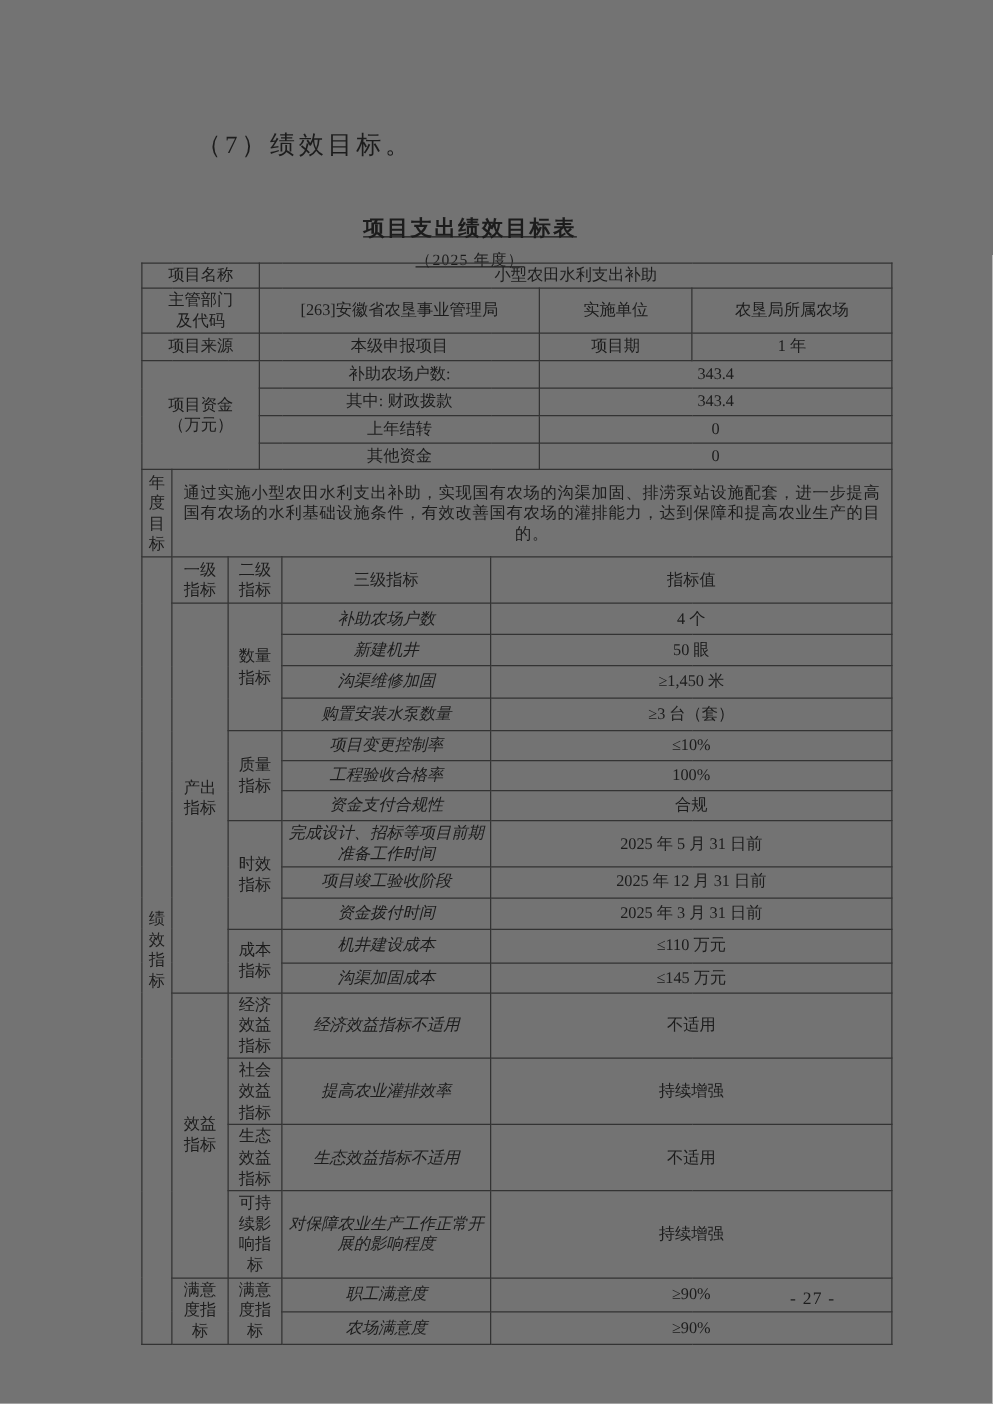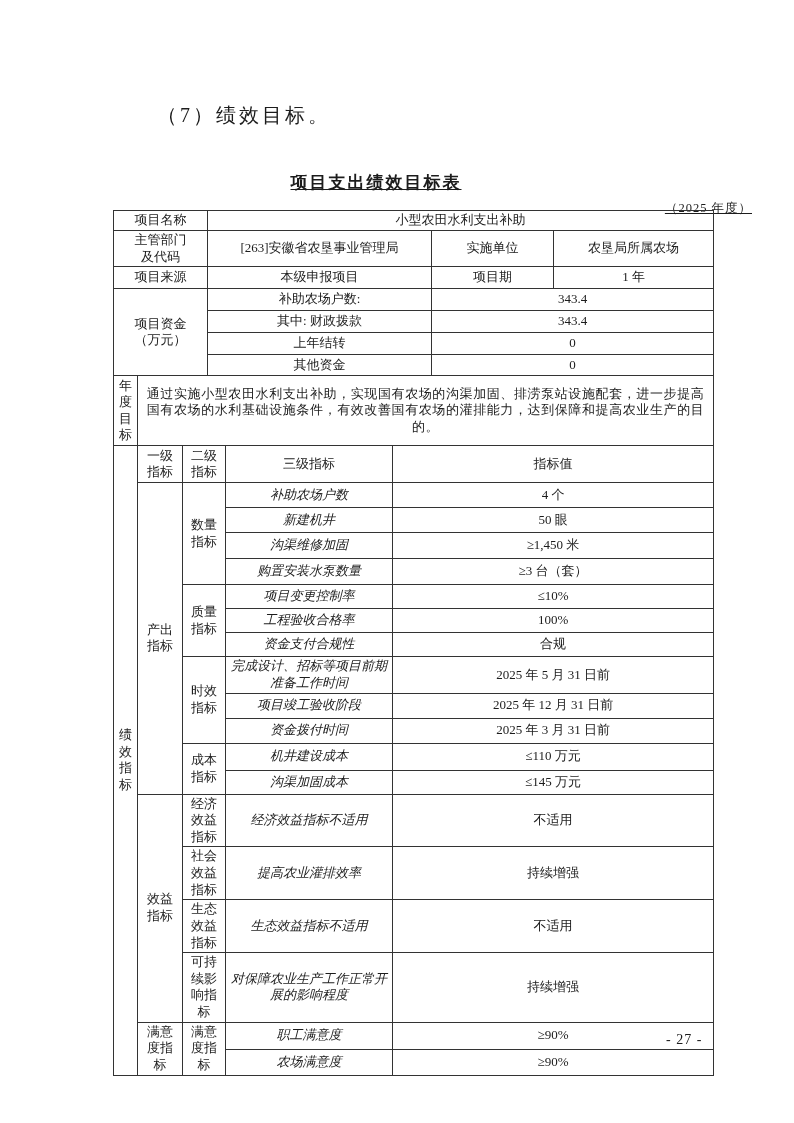--- a/index.html
+++ b/index.html
@@ -1,38 +1,38 @@
 <!DOCTYPE html>
 <html><head>
 <meta charset="utf-8">
 <style>
   html,body{margin:0;padding:0;background:#e8e8e8;}
   #page{
     position:relative;
     width:794px;height:1123px;
-    background:#ffffff;
+    background:#737373;
     font-family:"Liberation Serif","DejaVu Serif",serif;
     color:#1c1c1c;
     overflow:hidden;
   }
   .heading{
     position:absolute;left:157px;top:102px;
     font-size:20px;letter-spacing:3px;
   }
   .titleblock{
     position:absolute;left:0;top:171px;width:752px;
     text-align:center;
     text-decoration:underline;
   }
   .doc-title{
     font-family:"Liberation Sans","DejaVu Sans",sans-serif;
     font-weight:bold;font-size:17px;letter-spacing:2px;
   }
   .doc-subtitle{
-    font-size:12.5px;margin-top:6px;letter-spacing:1px;text-align:right;
+    font-size:12.5px;margin-top:6px;letter-spacing:1px;
   }
   table.perf{
     position:absolute;left:113px;top:210px;
     width:600px;
     border-collapse:collapse;table-layout:fixed;
     border:1.5px solid #333;
   }
   table.perf td{
     border:1px solid #333;
     font-size:13px;
@@ -45,21 +45,21 @@
   td.lt{text-align:left;font-style:italic;}
   td.p6{padding-left:6px;}
   td.pl4{text-align:left;padding-left:4px;}
   td.pl16{text-align:left;padding-left:16px;}
   td.pl57{text-align:left;padding-left:57px;}
   td.tight{line-height:1.06;padding:0 1px;}
   td.vert{line-height:1.35;padding:0;}
   td.vert-tall{line-height:1.7;padding:0;}
   td.goal{text-align:left;padding:4px 8px;line-height:1.55;letter-spacing:0.6px;}
   .footer{
-    position:absolute;left:666px;top:1032px;
+    position:absolute;left:632px;top:1032px;
     font-size:14px;letter-spacing:1px;
   }
 </style>
 </head>
 <body>
 
 <div id="page">
 
   <div class="heading">（7）绩效目标。</div>
 

